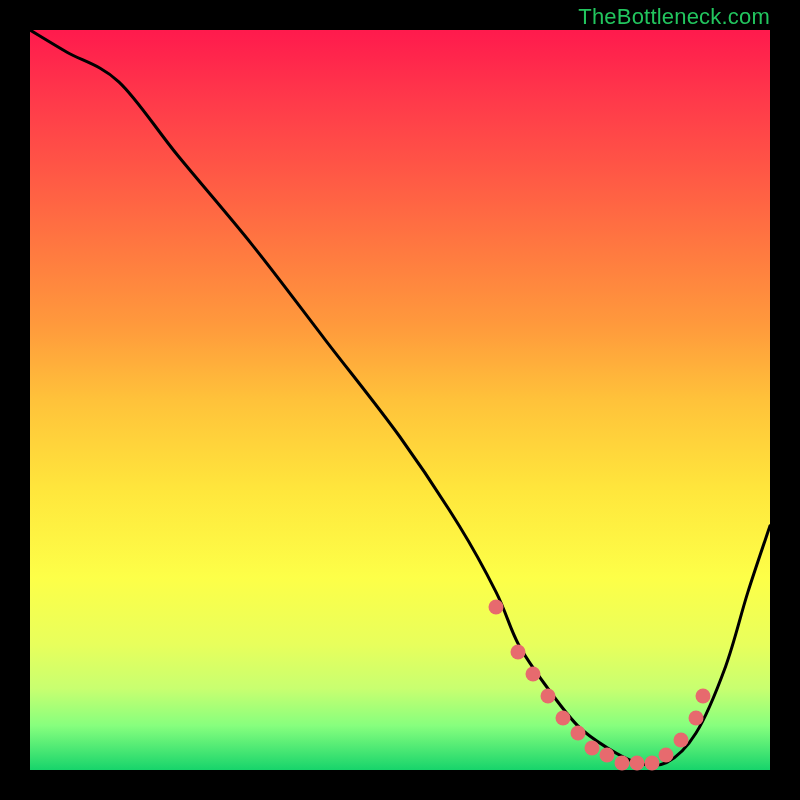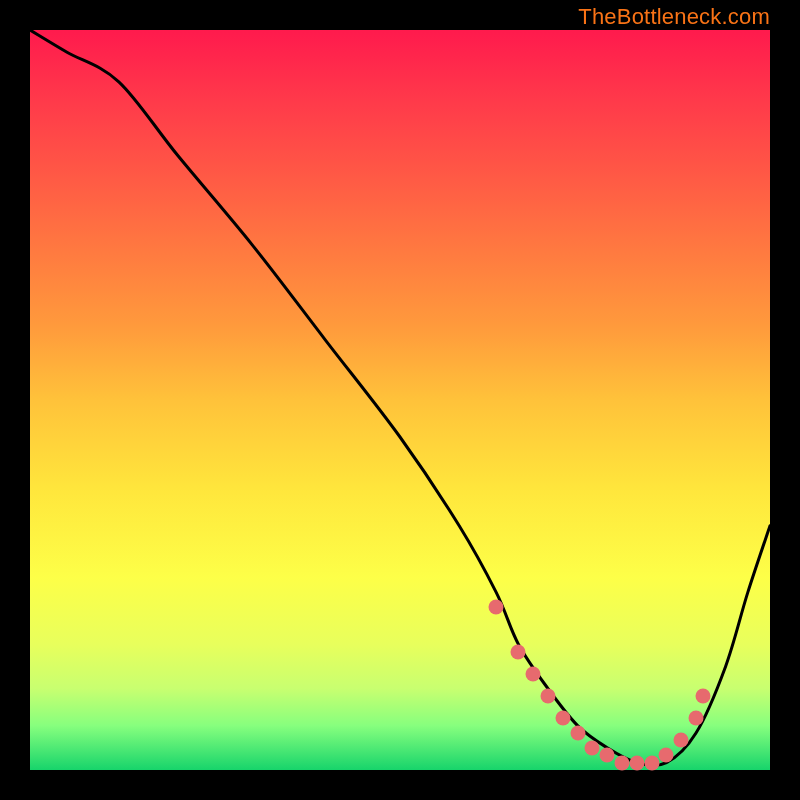--- a/index.html
+++ b/index.html
@@ -21,21 +21,21 @@
       #e8ff5c 83%,
       #c8ff70 89%,
       #87ff7e 94%,
       #17d46b 100%);
   }
   .attrib {
     position: absolute;
     top: 4px; right: 30px;
     font-family: Arial, Helvetica, sans-serif;
     font-size: 22px;
-    color: #f97316;
+    color: #22c55e;
     letter-spacing: 0.2px;
   }
   svg.curve {
     position: absolute;
     left: 0; top: 0;
     width: 740px; height: 740px;
     pointer-events: none;
   }
   .marker {
     position: absolute;

